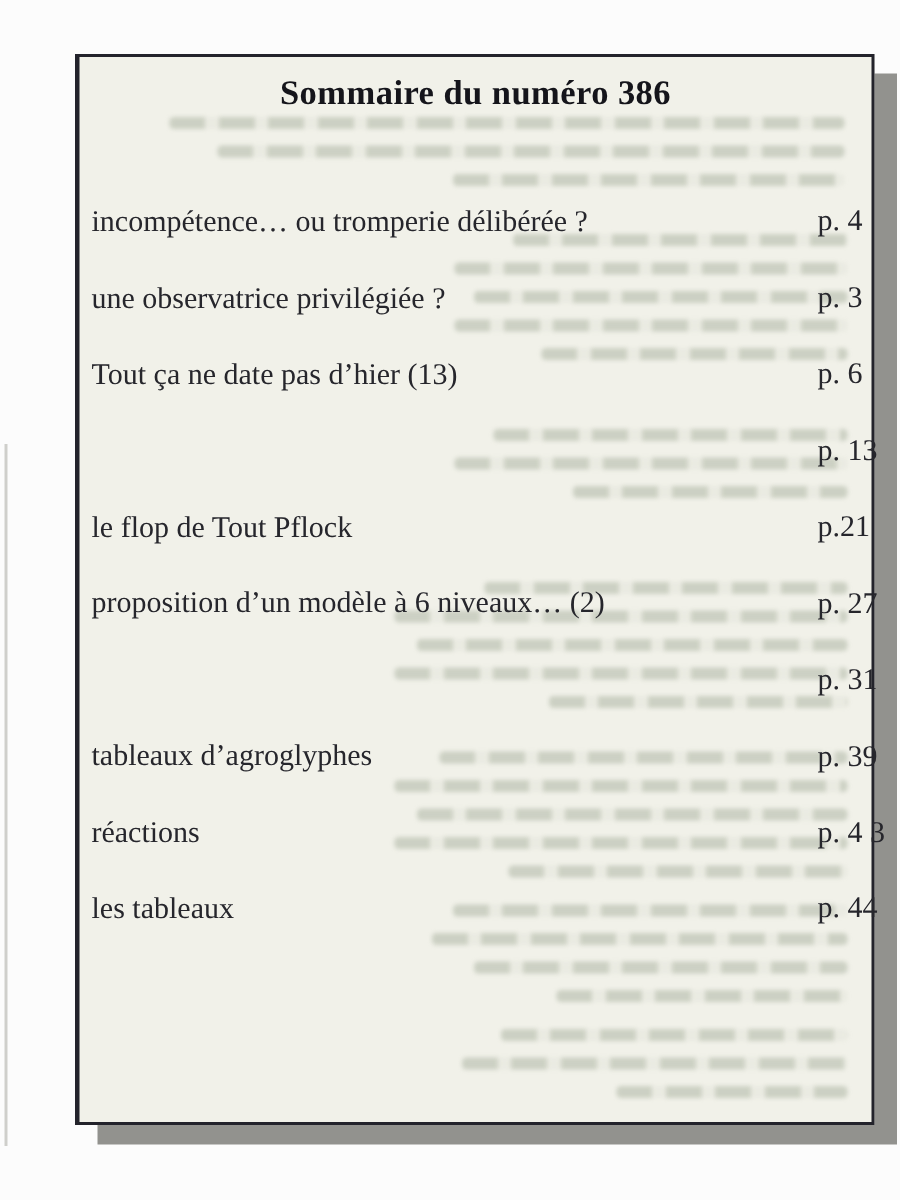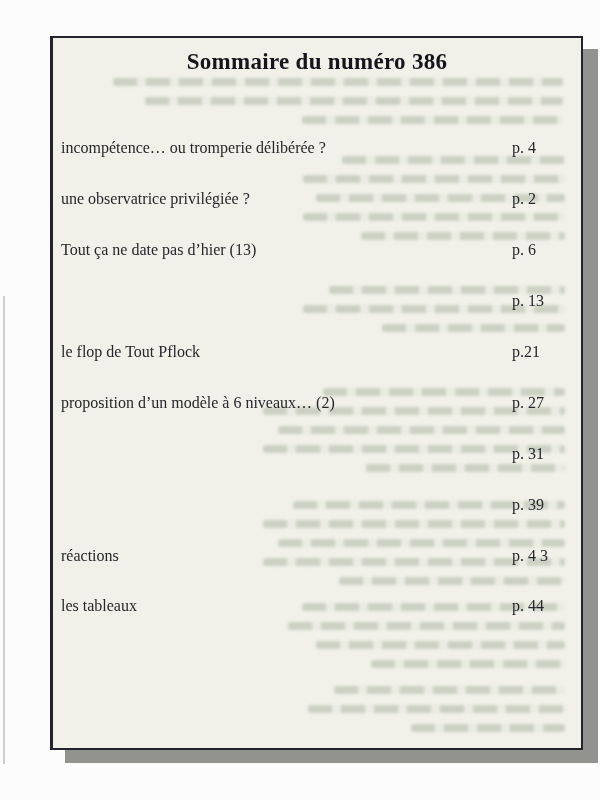--- a/index.html
+++ b/index.html
@@ -48,29 +48,29 @@
     margin-top: 46px;
     padding-left: 8px;
   }
   .toc-row {
     position: relative;
     height: 50.9px;
     display: flex;
     align-items: center;
   }
   .toc-label {
-    font-size: 16px;
+    font-size: 20px;
     color: var(--ink, #26262c);
     white-space: nowrap;
   }
   .toc-page {
     position: absolute;
-    left: 451px; top: 50%;
+    left: 484px; top: 50%;
     transform: translateY(-50%);
-    font-size: 16px;
+    font-size: 20px;
     color: var(--ink, #26262c);
     white-space: nowrap;
   }
 
   
   .bleed-layer { position: absolute; inset: 0; z-index: 1; pointer-events: none; }
   .bleed-block { position: absolute; }
   .bleed-line {
     height: 8px;
     margin-bottom: 11px;
@@ -141,21 +141,21 @@
     <h1 class="page-title">Sommaire du numéro 386</h1>
 
     <div class="toc" id="toc">
   <div class="toc-row">
     <span class="toc-label">incompétence… ou tromperie délibérée ?</span>
     <span class="toc-page">p. 4</span>
   </div>
 
   <div class="toc-row">
     <span class="toc-label">une observatrice privilégiée ?</span>
-    <span class="toc-page">p. 2</span>
+    <span class="toc-page">p. 3</span>
   </div>
 
   <div class="toc-row">
     <span class="toc-label">Tout ça ne date pas d’hier (13)</span>
     <span class="toc-page">p. 6</span>
   </div>
 
 
   <div class="toc-row">
     <span class="toc-page">p. 13</span>
@@ -170,20 +170,21 @@
     <span class="toc-label">proposition d’un modèle à 6 niveaux… (2)</span>
     <span class="toc-page">p. 27</span>
   </div>
 
   <div class="toc-row">
     <span class="toc-page">p. 31</span>
   </div>
 
 
   <div class="toc-row">
+    <span class="toc-label">tableaux d’agroglyphes</span>
     <span class="toc-page">p. 39</span>
   </div>
 
   <div class="toc-row">
     <span class="toc-label">réactions</span>
     <span class="toc-page">p. 4 3</span>
   </div>
 
   <div class="toc-row">
     <span class="toc-label">les tableaux</span>

